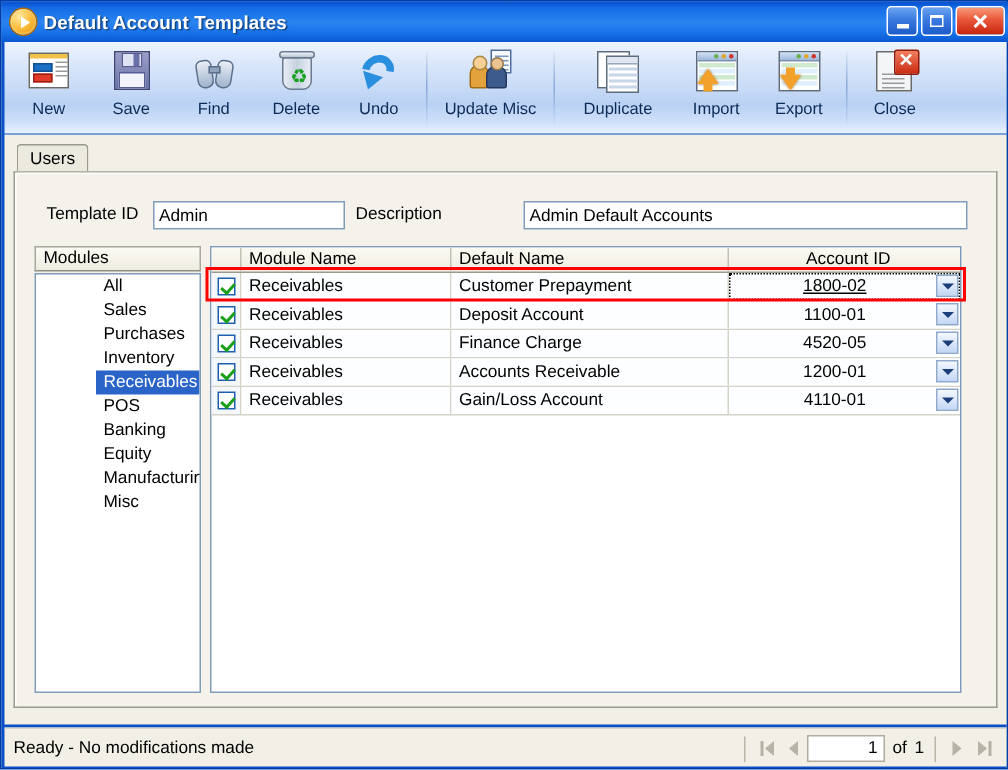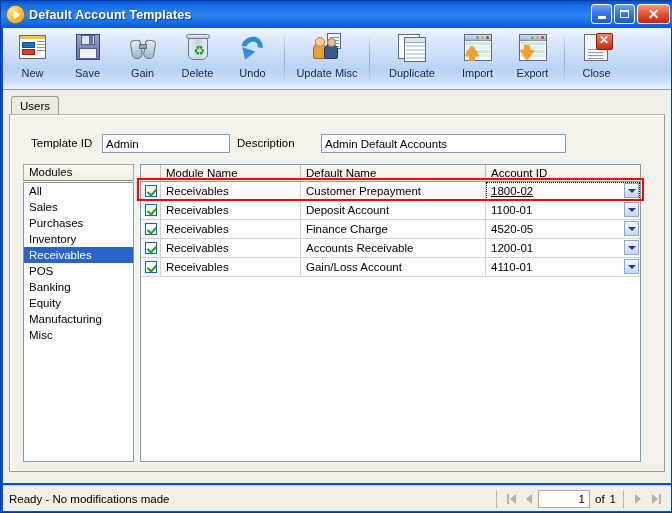--- a/index.html
+++ b/index.html
@@ -313,20 +313,21 @@
     background: #ffffff;
     border: 1px solid #7f9db9;
     overflow: hidden;
   }
   .mod-item {
     height: 16px; line-height: 16px;
     padding-left: 5px;
     font-size: 11.5px;
     color: #000;
     white-space: nowrap;
+    margin-left: 40px;
   }
   .mod-item.selected {
     background: #2a64c8;
     color: #ffffff;
   }
 
   
   .grid {
     position: absolute;
     left: 139px; top: 163px;
@@ -349,21 +350,21 @@
     line-height: 16px;
     padding-left: 5px;
     border-right: 1px solid #c2c2b4;
     color: #000;
     white-space: nowrap;
     overflow: hidden;
   }
   .c-chk  { width: 20px; padding-left: 0; }
   .c-mod  { width: 140px; }
   .c-def  { width: 185px; }
-  .c-acct { width: 154px; border-right: none; }
+  .c-acct { width: 154px; border-right: none; text-align: center; }
 
   .grid-row {
     display: flex;
     height: 19px;
     box-sizing: border-box;
     border-bottom: 1px solid #d5d3c8;
     background: #f4fbfe;
     position: relative;
   }
   .gr-cell {
@@ -535,21 +536,21 @@
       </div>
       <span class="tb-label">Save</span>
     </div>
 
     <div class="tb-item">
       <div class="ico ic-find">
         <span class="bl"></span>
           <span class="br"></span>
           <span class="bridge"></span>
       </div>
-      <span class="tb-label">Gain</span>
+      <span class="tb-label">Find</span>
     </div>
 
     <div class="tb-item">
       <div class="ico ic-del">
         <span class="can"></span>
           <span class="lid"></span>
           <span class="rec">♻</span>
       </div>
       <span class="tb-label">Delete</span>
     </div>
@@ -658,21 +659,21 @@
       </div>
     </div>
 
     <div class="tabpanel"></div>
   </div>
 
   <span class="lbl-static" style="left:30px; top:136px;">Template ID</span>
   <input class="txtfield" style="left: 101px; top: 133px; width: 128px;" value="Admin">
 
   <span class="lbl-static" style="left:236px; top:136px;">Description</span>
-  <input class="txtfield" style="left: 320px; top: 133px; width: 245px;" value="Admin Default Accounts">
+  <input class="txtfield" style="left: 348px; top: 133px; width: 296px;" value="Admin Default Accounts">
 
   <div class="modules-hdr">Modules</div>
   <div class="modules-list">
     <div class="mod-item">All</div>
     <div class="mod-item">Sales</div>
     <div class="mod-item">Purchases</div>
     <div class="mod-item">Inventory</div>
     <div class="mod-item selected">Receivables</div>
     <div class="mod-item">POS</div>
     <div class="mod-item">Banking</div>

